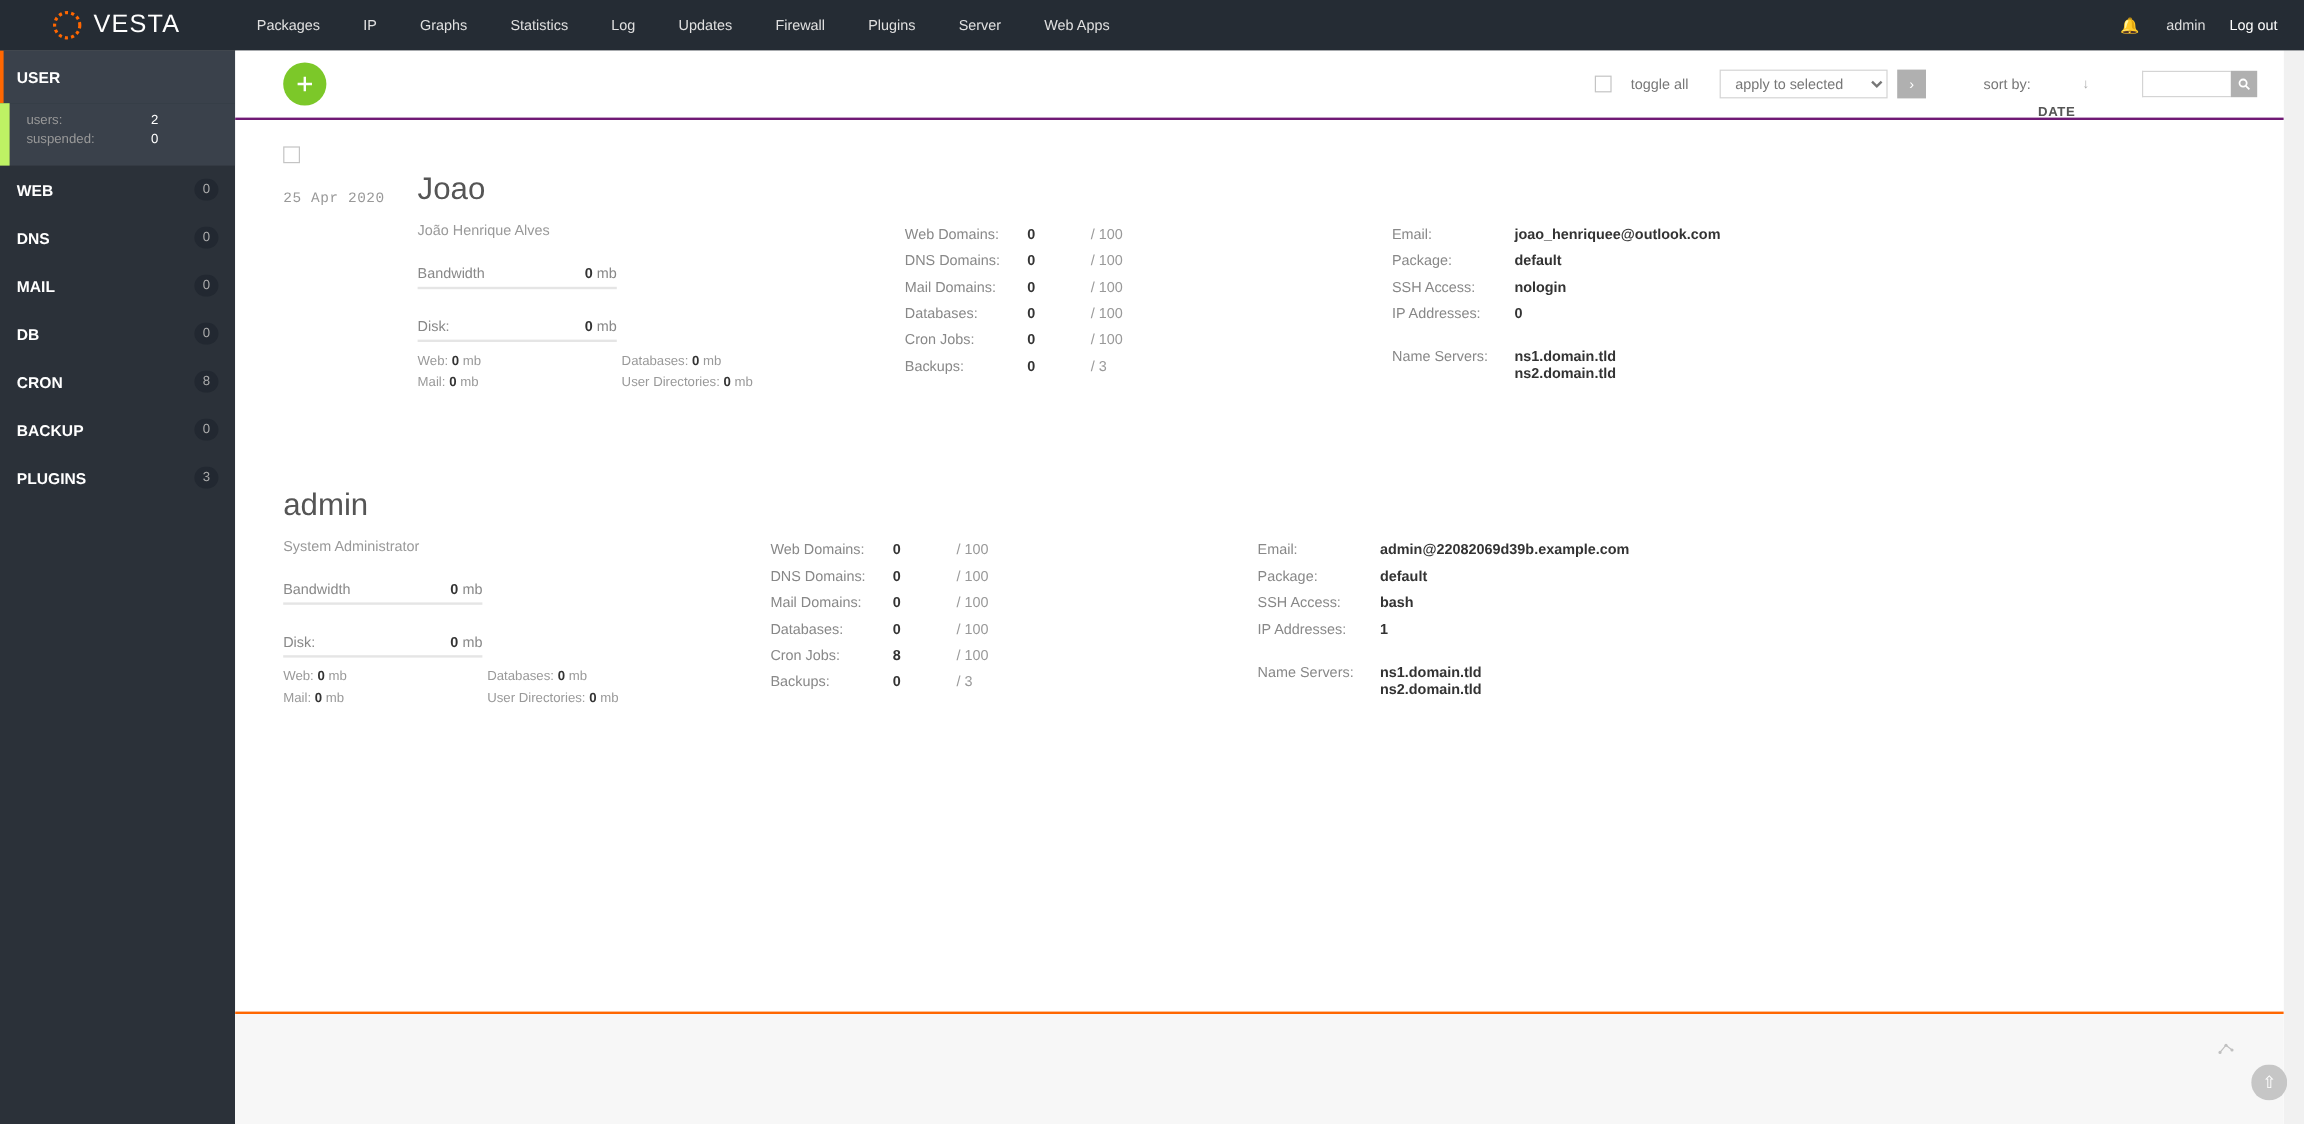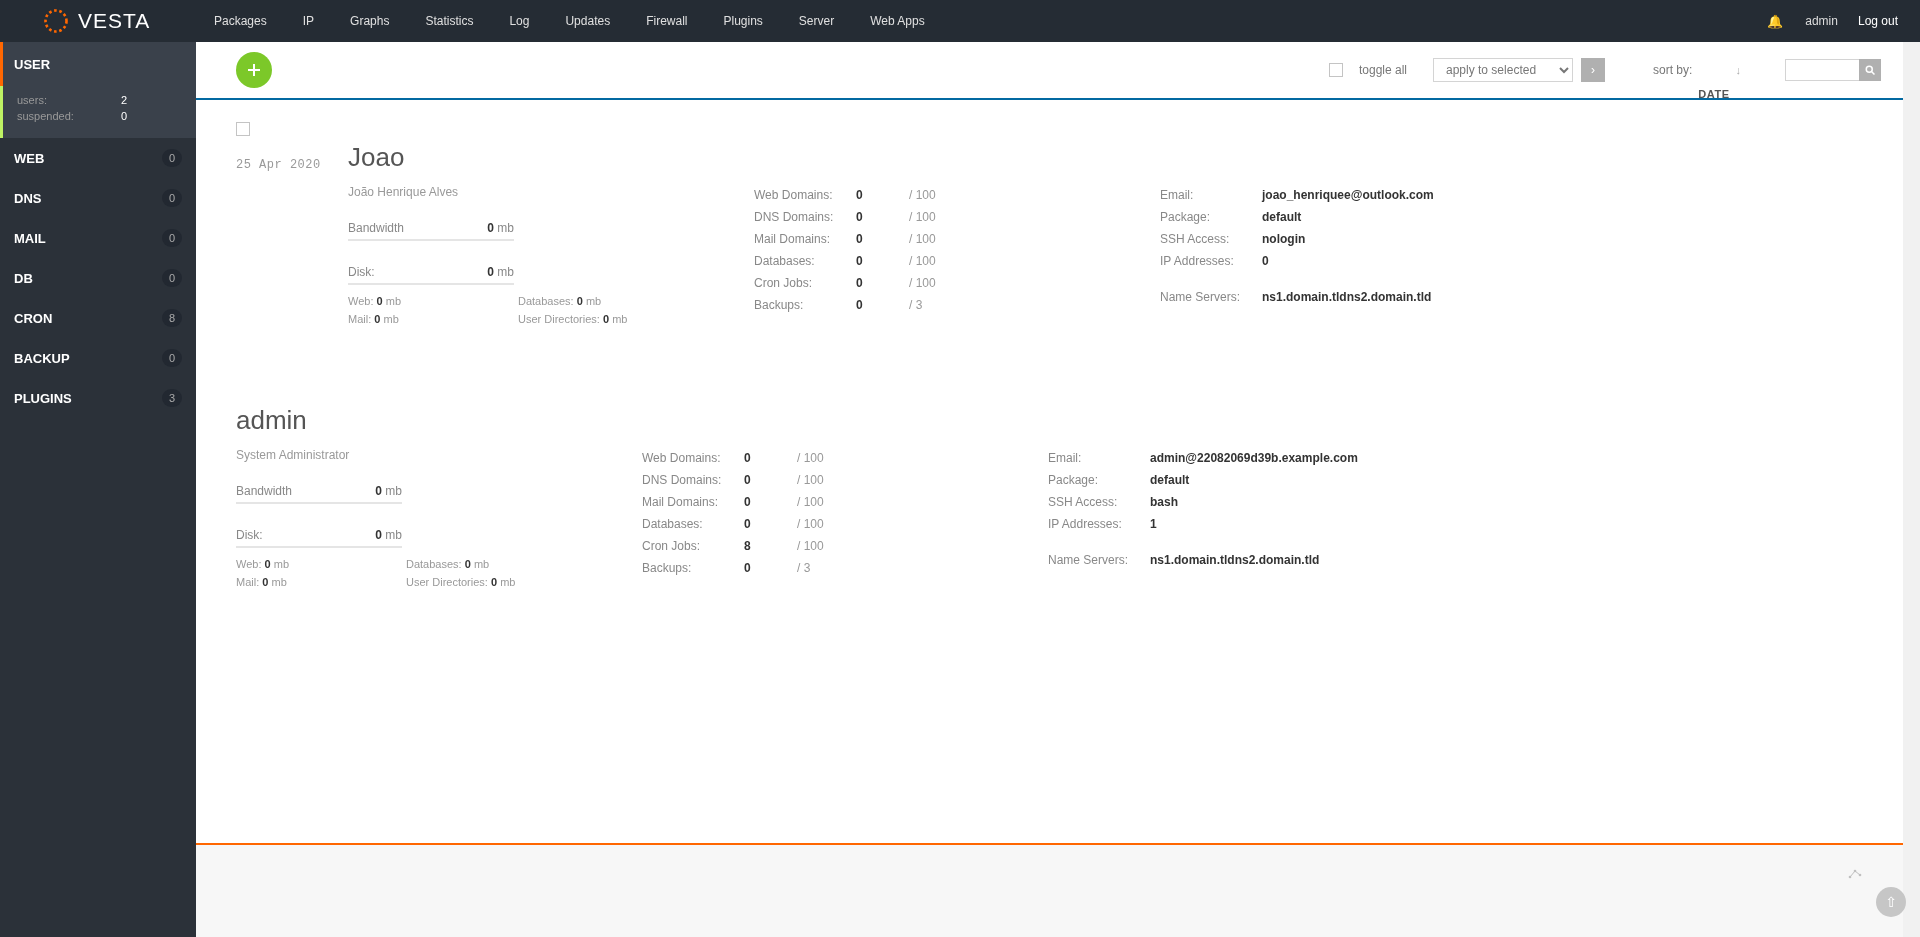--- a/index.html
+++ b/index.html
@@ -19,30 +19,30 @@
 
 
 .layout { display: flex; min-height: calc(100vh - 42px); }
 
 
 .sidebar { width: 196px; background: #2b3139; color: #fff; flex-shrink: 0; }
 .side-item { display: flex; align-items: center; justify-content: space-between; padding: 0 14px; height: 40px; cursor: pointer; }
 .side-item.active { background: #3a414b; border-left: 3px solid #ff6701; padding-left: 11px; height: 44px; }
 .side-label { color: #fff; font-size: 13px; font-weight: bold; }
 .side-badge { background: #222831; color: #aaa; font-size: 11px; border-radius: 10px; min-width: 20px; height: 18px; display: flex; align-items: center; justify-content: center; padding: 0 6px; }
-.side-sub { padding: 6px 30px 14px 14px; font-size: 11px; color: #bbb; background: #3a414b; border-left: 3px solid #bef264; text-align: center; }
+.side-sub { padding: 6px 30px 14px 14px; font-size: 11px; color: #bbb; background: #3a414b; border-left: 8px solid #bef264; text-align: center; }
 .side-sub-row { display: flex; justify-content: space-between; padding: 2px 0; max-width: 110px; }
 .side-sub-row span:first-child { color: #999; }
 .side-sub-row span:last-child { color: #fff; }
 
 
 .main { flex: 1; background: #fff; display: flex; flex-direction: column; position: relative; }
 
 
-.toolbar { height: 58px; display: flex; align-items: center; padding: 0 0 0 40px; border-bottom: 2px solid #0369a1; }
+.toolbar { height: 58px; display: flex; align-items: center; padding: 0 0 0 40px; border-bottom: 2px solid #701a75; }
 .add-btn { width: 36px; height: 36px; border-radius: 50%; background: #7cc829; display: flex; align-items: center; justify-content: center; cursor: pointer; }
 .add-btn svg { width: 16px; height: 16px; fill: #fff; }
 .toolbar-right { margin-left: auto; display: flex; align-items: center; padding-right: 22px; gap: 8px; }
 .toggle-chk { width: 14px; height: 14px; border: 1px solid #c4c4c4; margin-right: 8px; cursor: pointer; }
 .toggle-lbl { color: #777; font-size: 12px; margin-right: 18px; cursor: pointer; }
 .apply-select { height: 24px; width: 140px; border: 1px solid #d4d4d4; color: #777; font-size: 12px; padding: 0 8px; background: #fff; }
 .apply-btn { width: 24px; height: 24px; background: #b0b0b0; display: flex; align-items: center; justify-content: center; cursor: pointer; color: #fff; font-size: 12px; }
 .sortby { margin-left: 40px; color: #777; font-size: 12px; display: flex; align-items: center; gap: 6px; }
 .sortby-val { color: #555; font-weight: bold; letter-spacing: 0.5px; font-size: 11px; cursor: pointer; margin-top: 48px; }
 .sort-arrow { color: #aaa; font-size: 11px; }
@@ -72,21 +72,21 @@
 .rec-col2 { width: 390px; padding-top: 66px; }
 .stat-row { display: flex; font-size: 12px; margin-bottom: 8px; }
 .stat-lbl { width: 102px; color: #888; }
 .stat-val b { color: #333; font-weight: bold; }
 .stat-val span { color: #999; margin-left: 43px; }
 
 .rec-col3 { flex: 1; padding-top: 66px; }
 .detail-row { display: flex; font-size: 12px; margin-bottom: 8px; }
 .detail-lbl { width: 102px; color: #888; }
 .detail-val { color: #333; font-weight: bold; }
-.ns-list { display: flex; flex-direction: row; }
+.ns-list { display: flex; flex-direction: column; }
 
 
 .footer { border-top: 2px solid #ff6701; background: #f7f7f7; padding: 32px 40px 60px; margin-top: 20px; position: relative; }
 .footer-txt { color: #999; font-size: 12px; margin-left: 112px; }
 .footer-icons { position: absolute; right: 40px; top: 20px; display: flex; gap: 10px; align-items: center; }
 .ft-icon { width: 16px; height: 16px; color: #c0c0c0; cursor: pointer; }
 .scrolltop { position: fixed; right: 14px; bottom: 20px; width: 30px; height: 30px; border-radius: 50%; background: #c6c6c6; display: flex; align-items: center; justify-content: center; cursor: pointer; color: #fff; font-size: 14px; }
 
 
 .scrollbar-stub { width: 17px; background: #f1f1f1; }

